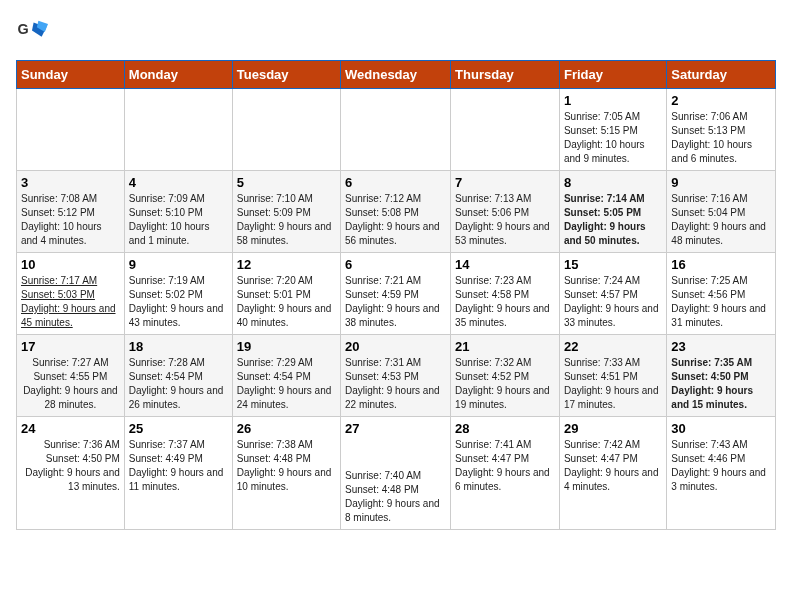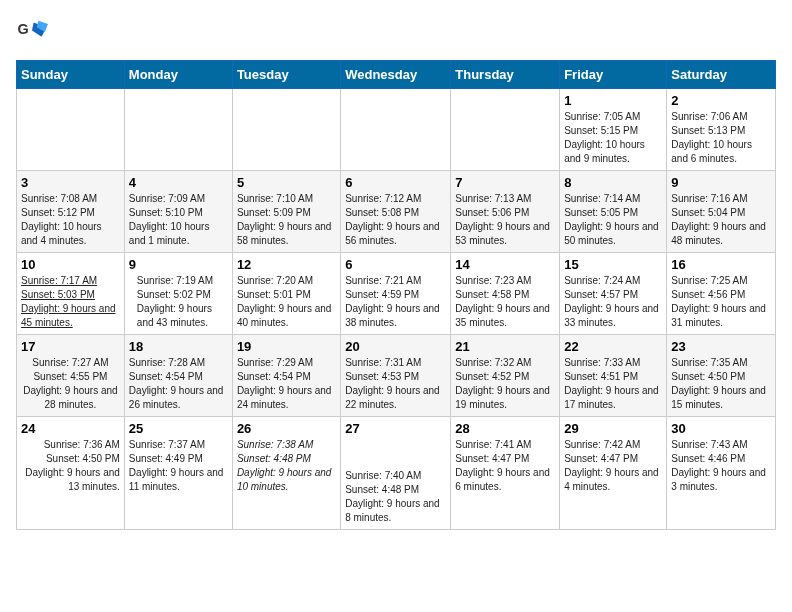--- a/index.html
+++ b/index.html
@@ -43,21 +43,21 @@
     .location {
       font-size: 16px;
       color: #555;
     }
     table {
       width: 100%;
       border-collapse: collapse;
       font-size: 11px;
     }
     thead tr th {
-      background-color: #0369a1;
+      background-color: #c2410c;
       color: #fff;
       padding: 6px 4px;
       text-align: left;
       font-size: 13px;
       font-weight: bold;
       border: 1px solid #1565c0;
     }
     tbody tr td {
       border: 1px solid #ccc;
       vertical-align: top;
@@ -166,41 +166,41 @@
 Daylight: 9 hours and 56 minutes.</div>
         </td>
         <td>
           <span class="day-num">7</span>
           <div class="day-info" style="white-space: pre-line;">Sunrise: 7:13 AM
 Sunset: 5:06 PM
 Daylight: 9 hours and 53 minutes.</div>
         </td>
         <td>
           <span class="day-num">8</span>
-          <div class="day-info" style="white-space: pre-line;">Sunrise: 7:14 AM
+          <div class="day-info" style="white-space: pre-line; font-weight: bold;">Sunrise: 7:14 AM
 Sunset: 5:05 PM
 Daylight: 9 hours and 50 minutes.</div>
         </td>
         <td>
           <span class="day-num">9</span>
           <div class="day-info" style="white-space: pre-line;">Sunrise: 7:16 AM
 Sunset: 5:04 PM
 Daylight: 9 hours and 48 minutes.</div>
         </td>
       </tr>
       <tr>
         <td>
           <span class="day-num">10</span>
           <div class="day-info" style="white-space: pre-line; text-decoration: underline;">Sunrise: 7:17 AM
 Sunset: 5:03 PM
 Daylight: 9 hours and 45 minutes.</div>
         </td>
         <td>
           <span class="day-num">9</span>
-          <div class="day-info" style="white-space: pre-line; margin-left: 8px;">Sunrise: 7:19 AM
+          <div class="day-info" style="white-space: pre-line;">Sunrise: 7:19 AM
 Sunset: 5:02 PM
 Daylight: 9 hours and 43 minutes.</div>
         </td>
         <td>
           <span class="day-num">12</span>
           <div class="day-info" style="white-space: pre-line;">Sunrise: 7:20 AM
 Sunset: 5:01 PM
 Daylight: 9 hours and 40 minutes.</div>
         </td>
         <td>
@@ -260,41 +260,41 @@
 Daylight: 9 hours and 19 minutes.</div>
         </td>
         <td>
           <span class="day-num">22</span>
           <div class="day-info" style="white-space: pre-line;">Sunrise: 7:33 AM
 Sunset: 4:51 PM
 Daylight: 9 hours and 17 minutes.</div>
         </td>
         <td>
           <span class="day-num">23</span>
-          <div class="day-info" style="white-space: pre-line;">Sunrise: 7:35 AM
+          <div class="day-info" style="white-space: pre-line; font-weight: bold;">Sunrise: 7:35 AM
 Sunset: 4:50 PM
 Daylight: 9 hours and 15 minutes.</div>
         </td>
       </tr>
       <tr>
         <td>
           <span class="day-num">24</span>
           <div class="day-info" style="white-space: pre-line; text-align: right;">Sunrise: 7:36 AM
 Sunset: 4:50 PM
 Daylight: 9 hours and 13 minutes.</div>
         </td>
         <td>
           <span class="day-num">25</span>
           <div class="day-info" style="white-space: pre-line;">Sunrise: 7:37 AM
 Sunset: 4:49 PM
 Daylight: 9 hours and 11 minutes.</div>
         </td>
         <td>
           <span class="day-num">26</span>
-          <div class="day-info" style="white-space: pre-line; font-style: italic;">Sunrise: 7:38 AM
+          <div class="day-info" style="white-space: pre-line;">Sunrise: 7:38 AM
 Sunset: 4:48 PM
 Daylight: 9 hours and 10 minutes.</div>
         </td>
         <td>
           <span class="day-num">27</span>
           <div class="day-info" style="white-space: pre-line; margin-top: 33px;">Sunrise: 7:40 AM
 Sunset: 4:48 PM
 Daylight: 9 hours and 8 minutes.</div>
         </td>
         <td>

